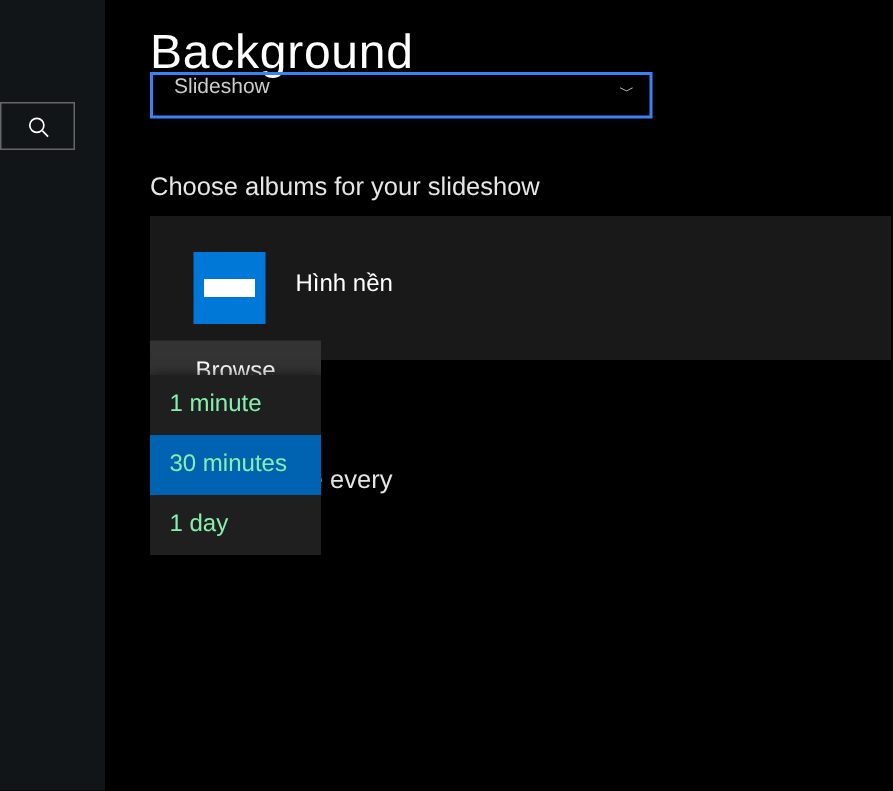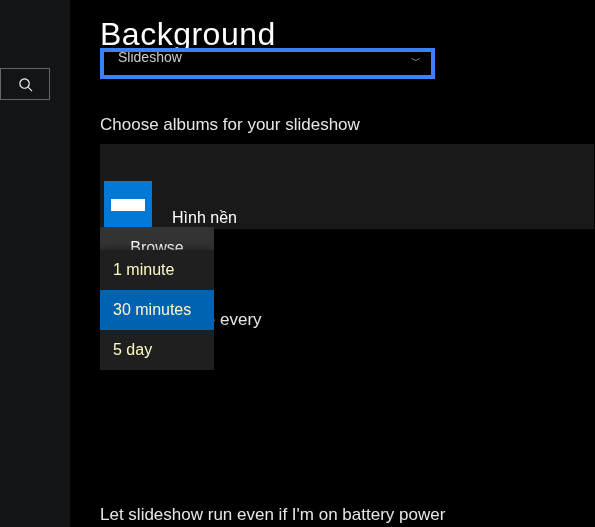--- a/index.html
+++ b/index.html
@@ -46,46 +46,46 @@
     font-weight: 300;
     letter-spacing: 0.5px;
     margin-top: 16px;
   }
   .dropdown-bg {
     position: absolute;
     left: 30px;
     top: 48px;
     width: 335px;
     height: 31px;
-    border: 4px solid #3b82f6;
+    border: 2px solid #3b82f6;
     display: flex;
     align-items: center;
     padding: 0 10px 0 14px;
     font-size: 14px;
     color: #ccc;
     overflow: hidden;
   }
   .dropdown-bg .sel-text { flex: 1; position: relative; top: -7px; white-space: nowrap; }
   .dropdown-bg .chev { font-size: 10px; color: #ccc; position: relative; top: -3px; }
   .section-label {
     font-size: 17px;
     font-weight: 400;
     color: #e6e6e6;
   }
   .albums-label { position: absolute; top: 115px; left: 30px; }
   .album-card {
     position: absolute;
     left: 30px;
     top: 144px;
     right: 1px;
-    height: 85px;
+    height: 96px;
     background: #191919;
     display: flex;
-    align-items: flex-end;
-    padding-left: 4px;
+    align-items: center;
+    padding-left: 29px;
   }
   .album-thumb {
     width: 48px;
     height: 48px;
     background: #0078d7;
     display: flex;
     align-items: center;
     justify-content: center;
     margin-right: 20px;
   }
@@ -133,21 +133,21 @@
     width: 114px;
     background: #1f1f1f;
     box-shadow: 0 0 8px rgba(0,0,0,0.6);
   }
   .popup-item {
     height: 40px;
     display: flex;
     align-items: center;
     padding-left: 13px;
     font-size: 16px;
-    color: #fef9c3;
+    color: #86efac;
     cursor: default;
     white-space: nowrap;
   }
   .popup-item.selected { background: #0063b1; }
 </style>
 </head>
 <body>
 
 <div class="sidebar">
   <div class="search-box">
@@ -174,20 +174,19 @@
     </div>
     <div class="album-name">Hình nền</div>
   </div>
 
   <div class="browse-btn">
     <span>Browse</span>
   </div>
 
   <div class="change-label">Change picture every</div>
 
-  <div class="battery-label">Let slideshow run even if I'm on battery power</div>
 
   <div class="popup" id="popup">
       <div class="popup-item">1 minute</div>
       <div class="popup-item selected">30 minutes</div>
-      <div class="popup-item">5 day</div>
+      <div class="popup-item">1 day</div>
     </div>
 </div>
 
 </body></html>

